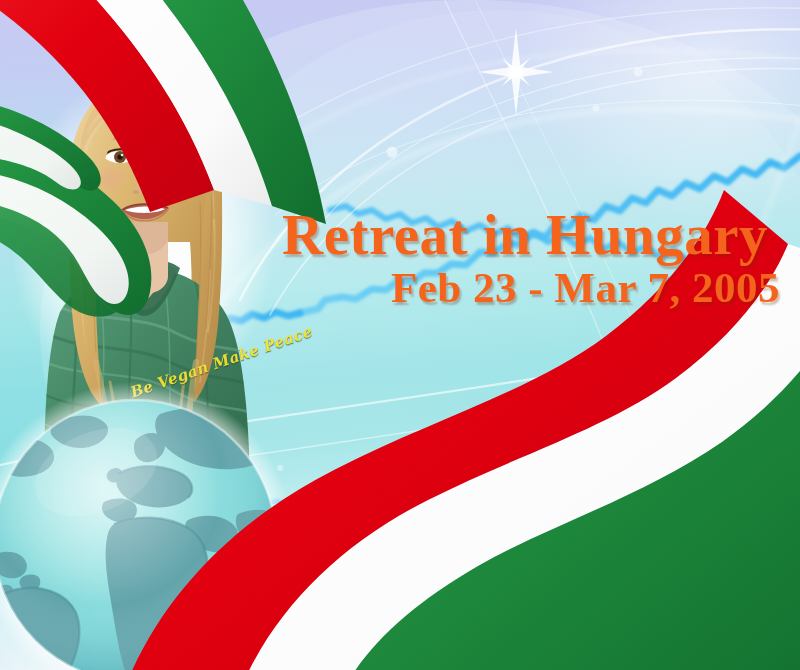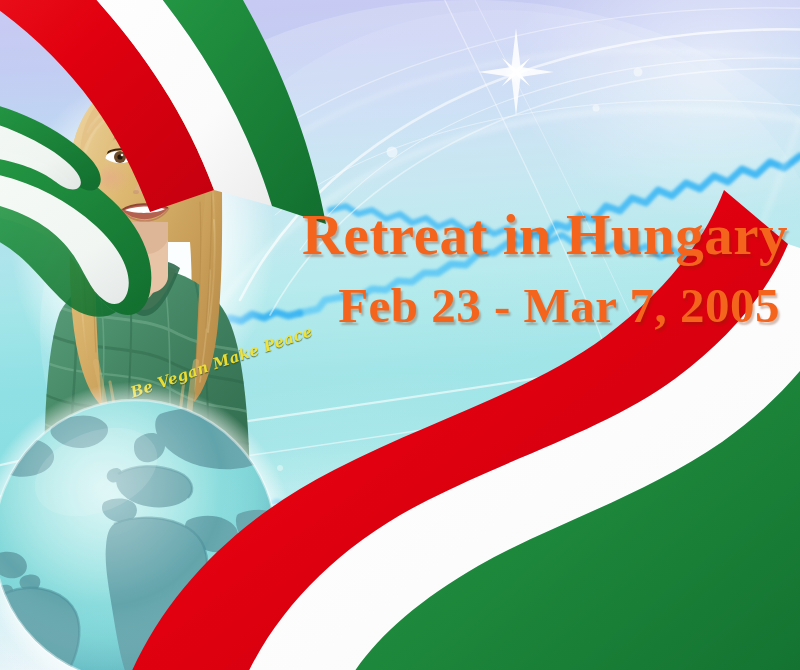--- a/index.html
+++ b/index.html
@@ -89,32 +89,31 @@
   }
   .title-main{
     font-family:"Liberation Serif","DejaVu Serif",serif;
     font-weight:bold;
     font-size:57px;
     line-height:1.0;
     color:#f4641c;
     letter-spacing:.5px;
     text-shadow:2px 3px 2px rgba(120,40,0,.30);
     white-space:nowrap;
-    text-align:right;
   }
   .title-sub{
     font-family:"Liberation Serif","DejaVu Serif",serif;
     font-weight:bold;
-    font-size:49px;
+    font-size:43px;
     line-height:1.0;
     color:#f4641c;
     letter-spacing:.5px;
     text-shadow:2px 3px 2px rgba(120,40,0,.30);
     text-align:right;
-    margin-top:18px;
+    margin-top:3px;
     padding-right:8px;
     white-space:nowrap;
   }
 </style>
 </head>
 <body>
 
 <div id="poster">
 
   <div class="glow-ur"></div>

